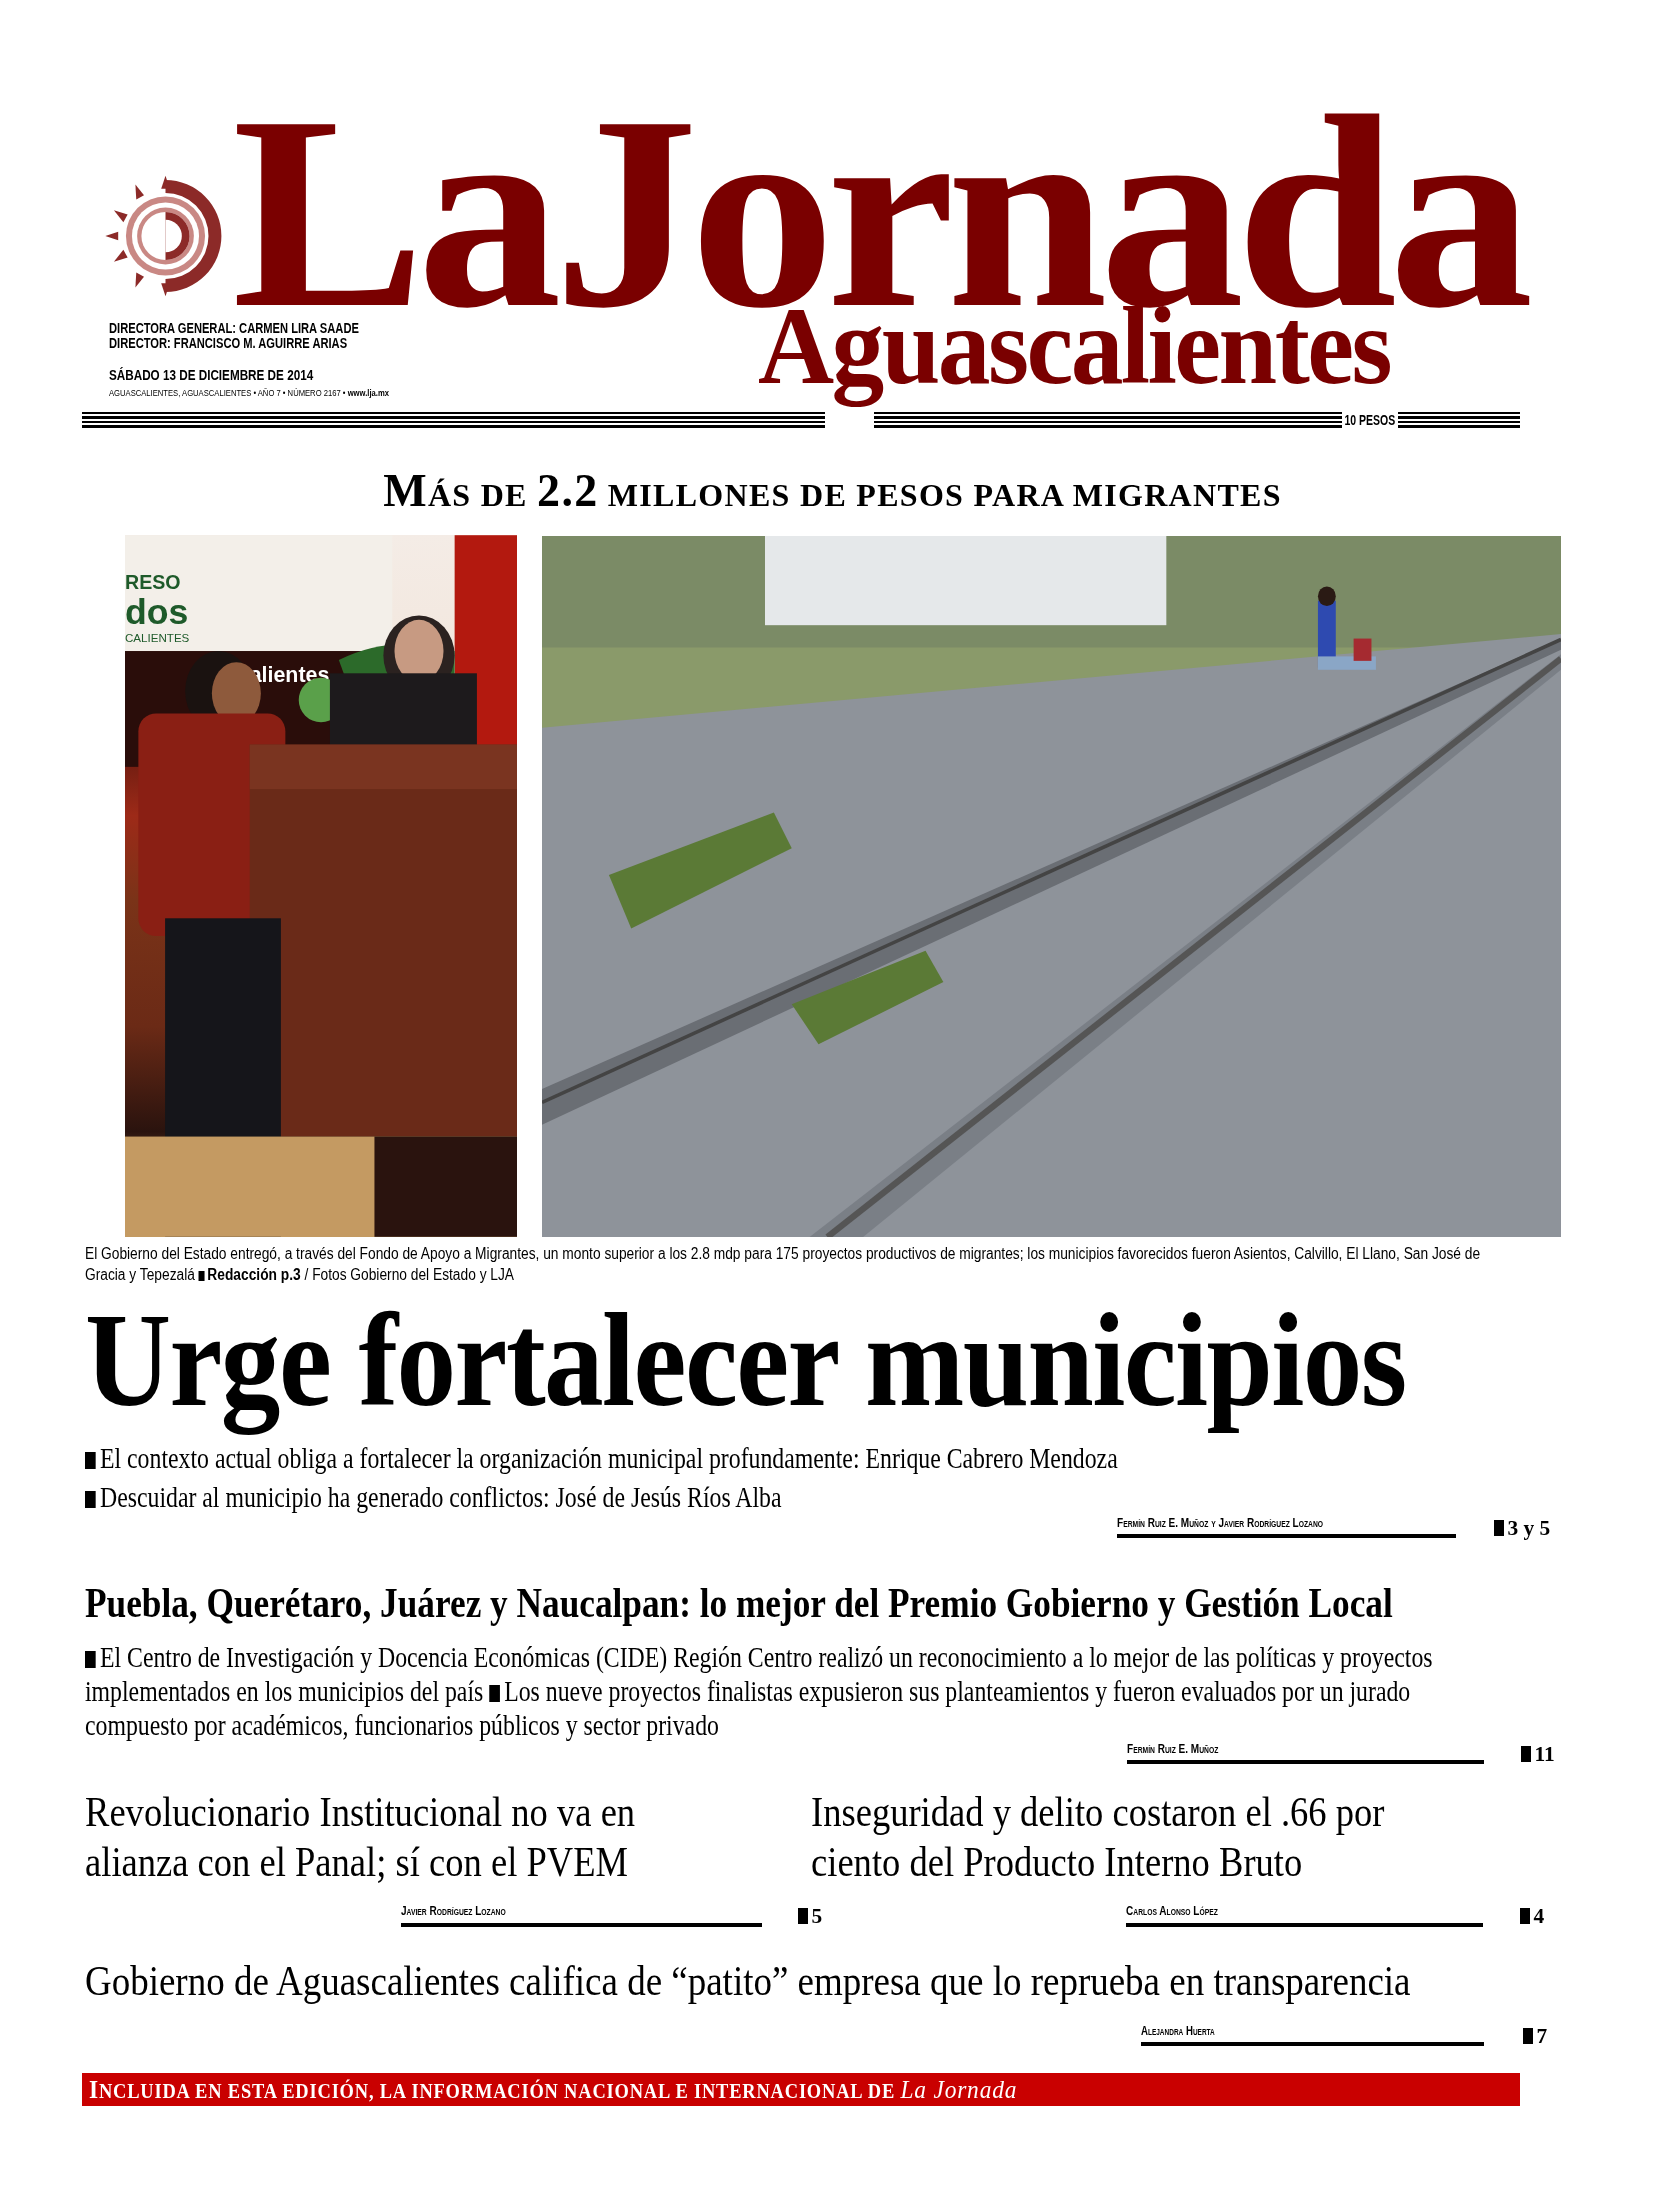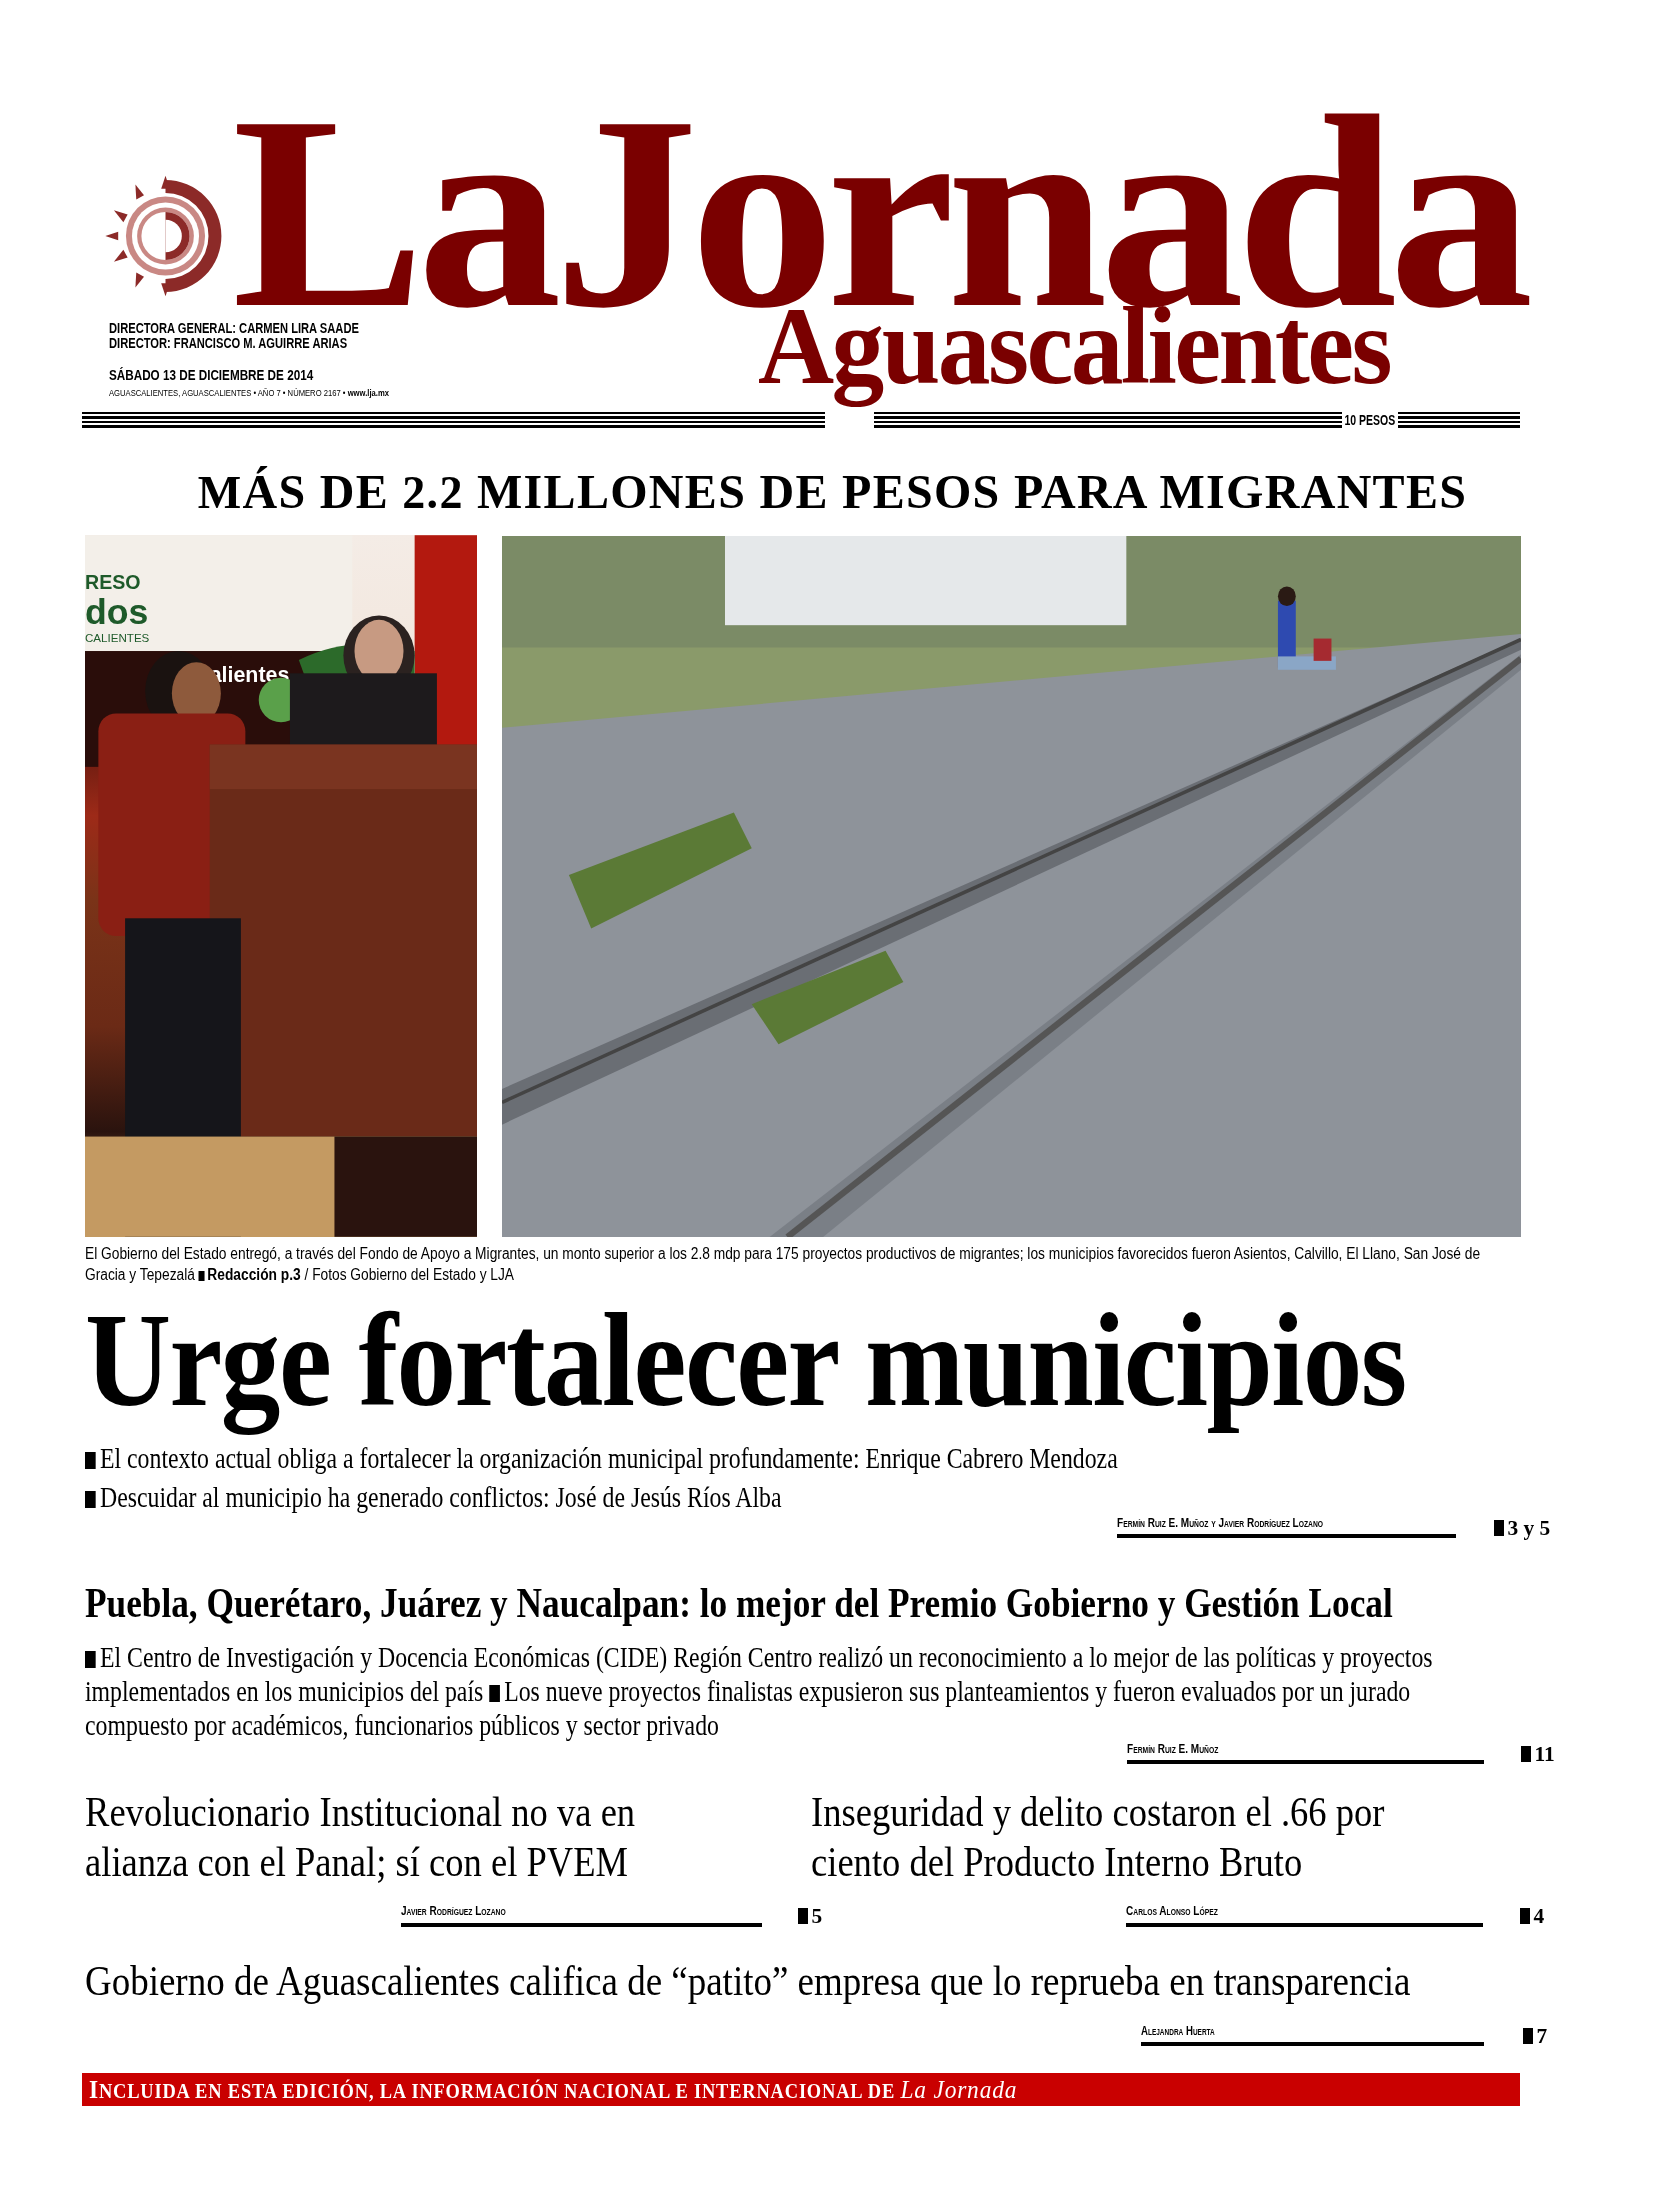--- a/index.html
+++ b/index.html
@@ -13,24 +13,24 @@
   .staff { left:109px; top:321px; font-family:"Liberation Sans", sans-serif; font-weight:bold; font-size:14.3px; line-height:15px; transform:scaleX(0.78); transform-origin:left top; white-space:nowrap; }
   .dateline { left:109px; top:366px; font-family:"Liberation Sans", sans-serif; font-weight:bold; font-size:15px; transform:scaleX(0.78); transform-origin:left top; white-space:nowrap; }
   .placeline { left:109px; top:387px; font-family:"Liberation Sans", sans-serif; font-size:9.8px; transform:scaleX(0.78); transform-origin:left top; white-space:nowrap; }
   .placeline b { font-weight:bold; }
   .rules { left:82px; top:412px; width:1438px; height:18px; background:repeating-linear-gradient(to bottom,#000 0,#000 2.2px,#fff 2.2px,#fff 4.5px); }
   .rules-gap { left:825px; top:410px; width:49px; height:22px; background:#fff; }
   .price { left:1342px; top:409px; background:#fff; padding:0 3.6px; font-family:"Liberation Sans", sans-serif; font-weight:bold; font-size:15px; line-height:22px; transform:scaleX(0.7); transform-origin:left top; white-space:nowrap; }
 
   
   .kicker { left:0; width:1665px; top:464px; text-align:center; font-family:"Liberation Serif", serif; font-weight:bold; font-size:46px; letter-spacing:1.3px; white-space:nowrap; }
-  .kicker .sc { font-size:48px; text-transform:uppercase; }
+  .kicker .sc { font-size:32px; text-transform:uppercase; }
 
   
-  .photo { overflow:hidden; }
+  .photo { overflow:hidden;margin-left:40px; }
   .photo-left { left:85px; top:535px; width:392px; height:702px; background:linear-gradient(180deg,#f4ece6 0%,#f2e6dc 22%,#3a0d09 22%,#9d2a18 40%,#7a3318 52%,#6b2a16 70%,#2a130e 85%,#c49a62 100%); }
   .photo-right { left:502px; top:536px; width:1019px; height:701px; background:linear-gradient(180deg,#6c7a58 0%,#8c9a70 10%,#7a8a5e 22%,#8f8f86 38%,#9ea3a8 55%,#7d828c 75%,#9aa0a8 100%); }
 
   
   .caption { left:85px; top:1243px; width:1436px; font-family:"Liberation Sans", sans-serif; font-size:16px; line-height:21.4px; transform:scaleX(0.86); transform-origin:left top; width:1670px; }
 
   
   .h1 { left:85px; top:1284px; font-family:"Liberation Serif", serif; font-weight:bold; font-size:134px; line-height:152px; letter-spacing:-1.8px; white-space:nowrap; transform:scaleX(0.89); transform-origin:left top; }
   .bullets { left:85px; top:1439px; font-family:"Liberation Serif", serif; font-size:29px; line-height:39px; white-space:nowrap; transform:scaleX(0.82); transform-origin:left top; }
   .sq { display:inline-block; width:0.45em; height:0.58em; background:#000; margin-right:0.18em; vertical-align:-0.02em; }

